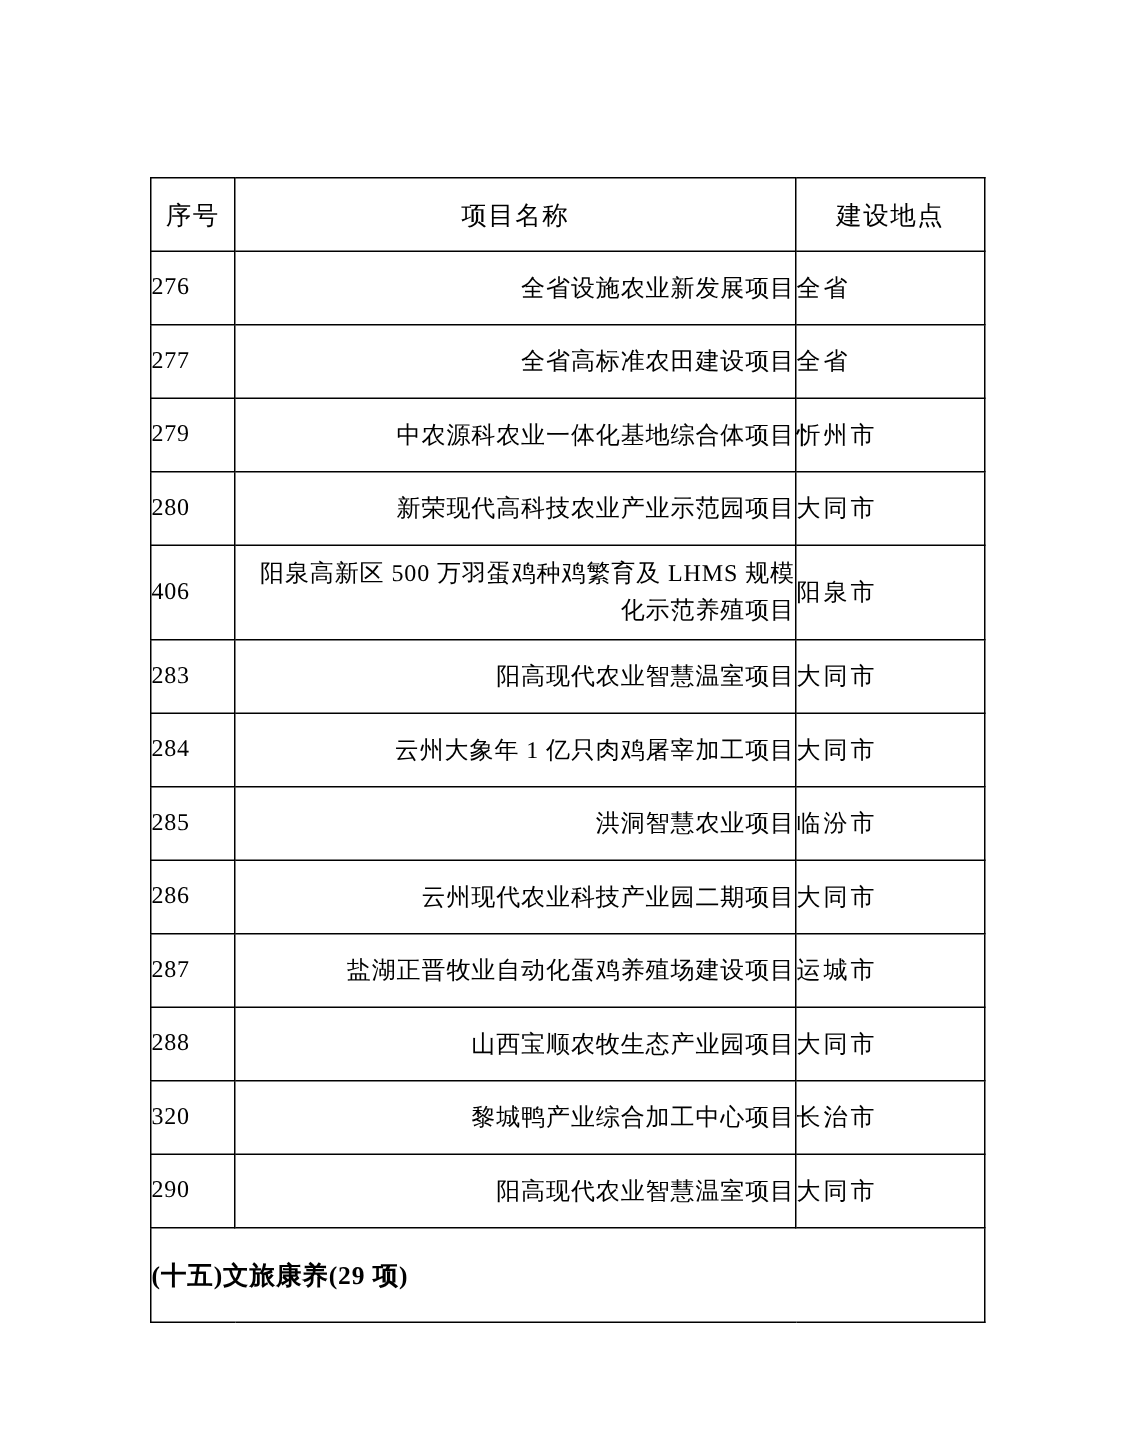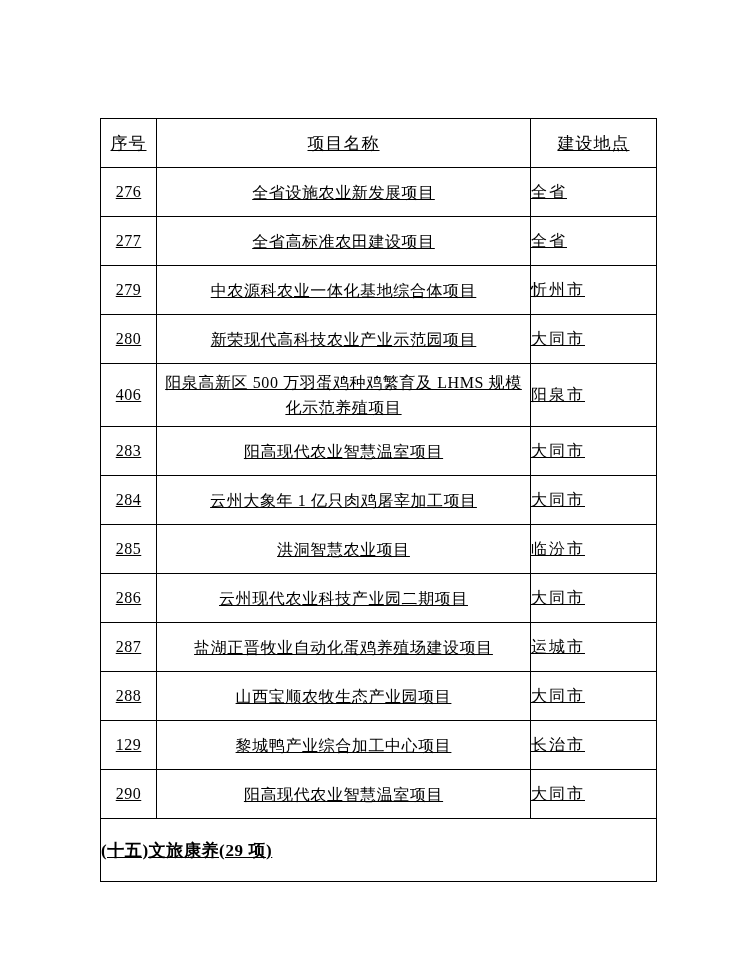--- a/index.html
+++ b/index.html
@@ -30,43 +30,42 @@
   }
   table.doc-table {
     border-collapse: collapse;
     width: 556px;
     table-layout: fixed;
   }
   table.doc-table td, table.doc-table th {
     border: 1px solid #000000;
     padding: 0;
     vertical-align: middle;
-    text-decoration: underline;
   }
   col.c-seq { width: 56px; }
   col.c-name { width: 374px; }
   col.c-place { width: 126px; }
 
   .hdr-cell {
     height: 48px;
     text-align: center;
     font-size: 17px;
     letter-spacing: 1px;
     font-weight: normal;
   }
   .seq-cell {
     height: 48px;
-    text-align: center;
+    text-align: left;
     font-size: 16px;
     letter-spacing: 0.5px;
     margin-left: 22px;
   }
   .name-cell {
     height: 48px;
-    text-align: center;
+    text-align: right;
     font-size: 16px;
     padding-left: 10px;
     padding-right: 6px;
     letter-spacing: 0.6px;
     line-height: 25px;
   }
   .place-cell {
     height: 48px;
     font-size: 16px;
     letter-spacing: 2px;
@@ -153,21 +152,21 @@
           <td class="seq-cell">287</td>
           <td class="name-cell">盐湖正晋牧业自动化蛋鸡养殖场建设项目</td>
           <td class="place-cell">运城市</td>
         </tr>
         <tr>
           <td class="seq-cell">288</td>
           <td class="name-cell">山西宝顺农牧生态产业园项目</td>
           <td class="place-cell">大同市</td>
         </tr>
         <tr>
-          <td class="seq-cell">129</td>
+          <td class="seq-cell">320</td>
           <td class="name-cell">黎城鸭产业综合加工中心项目</td>
           <td class="place-cell">长治市</td>
         </tr>
         <tr>
           <td class="seq-cell">290</td>
           <td class="name-cell">阳高现代农业智慧温室项目</td>
           <td class="place-cell">大同市</td>
         </tr>
         <tr class="section-row">
           <td colspan="3">(十五)文旅康养(29 项)</td>

